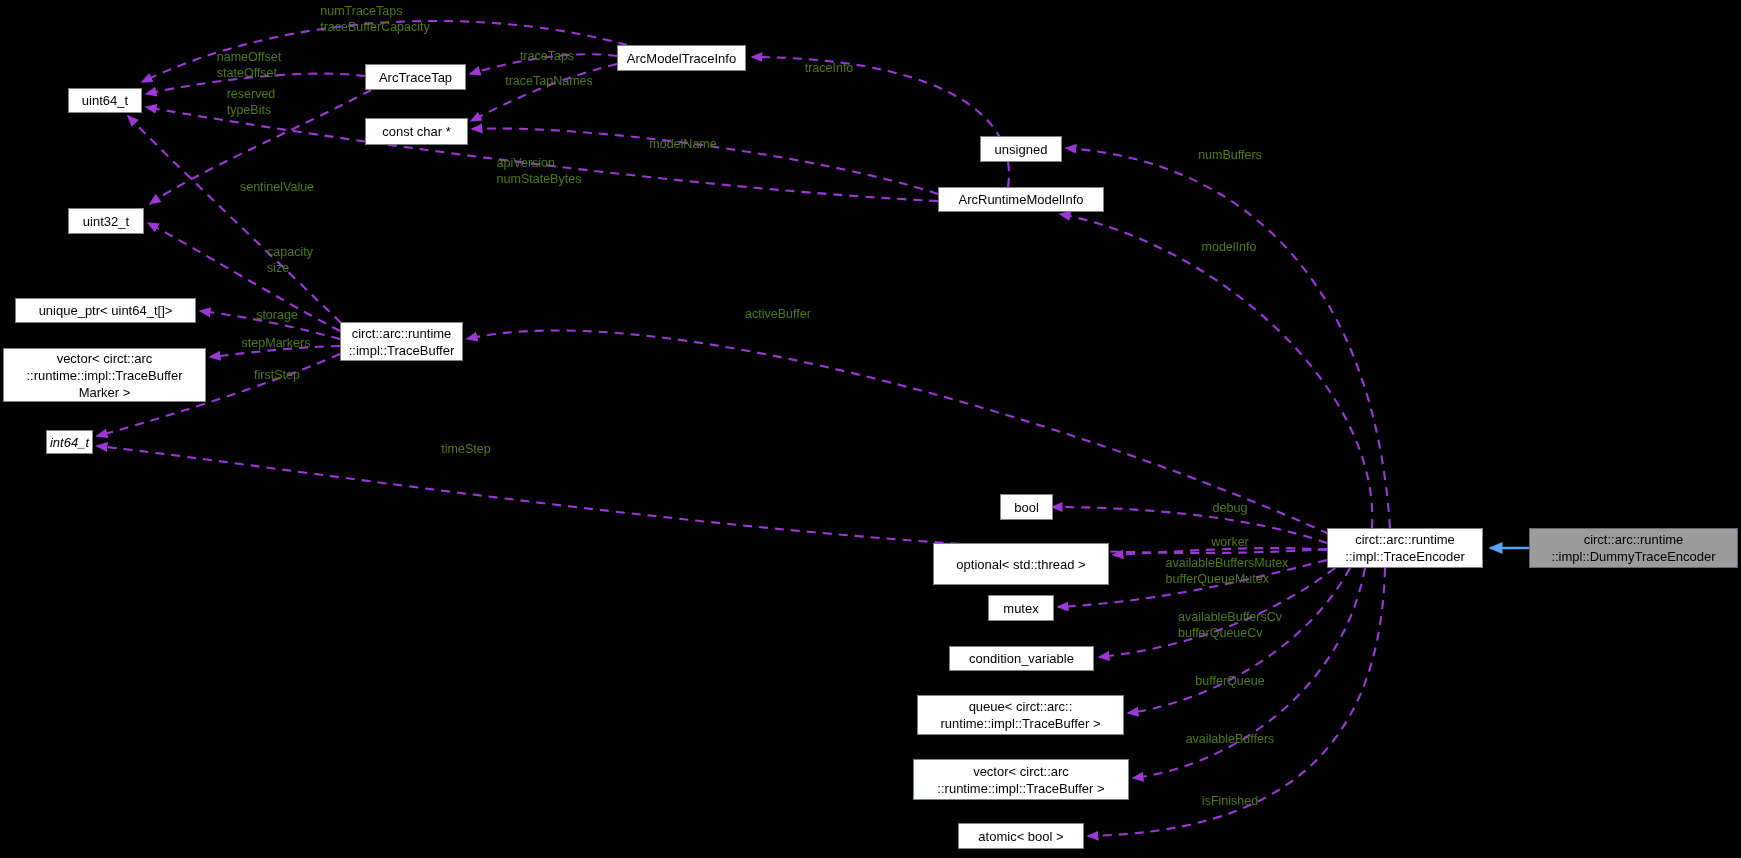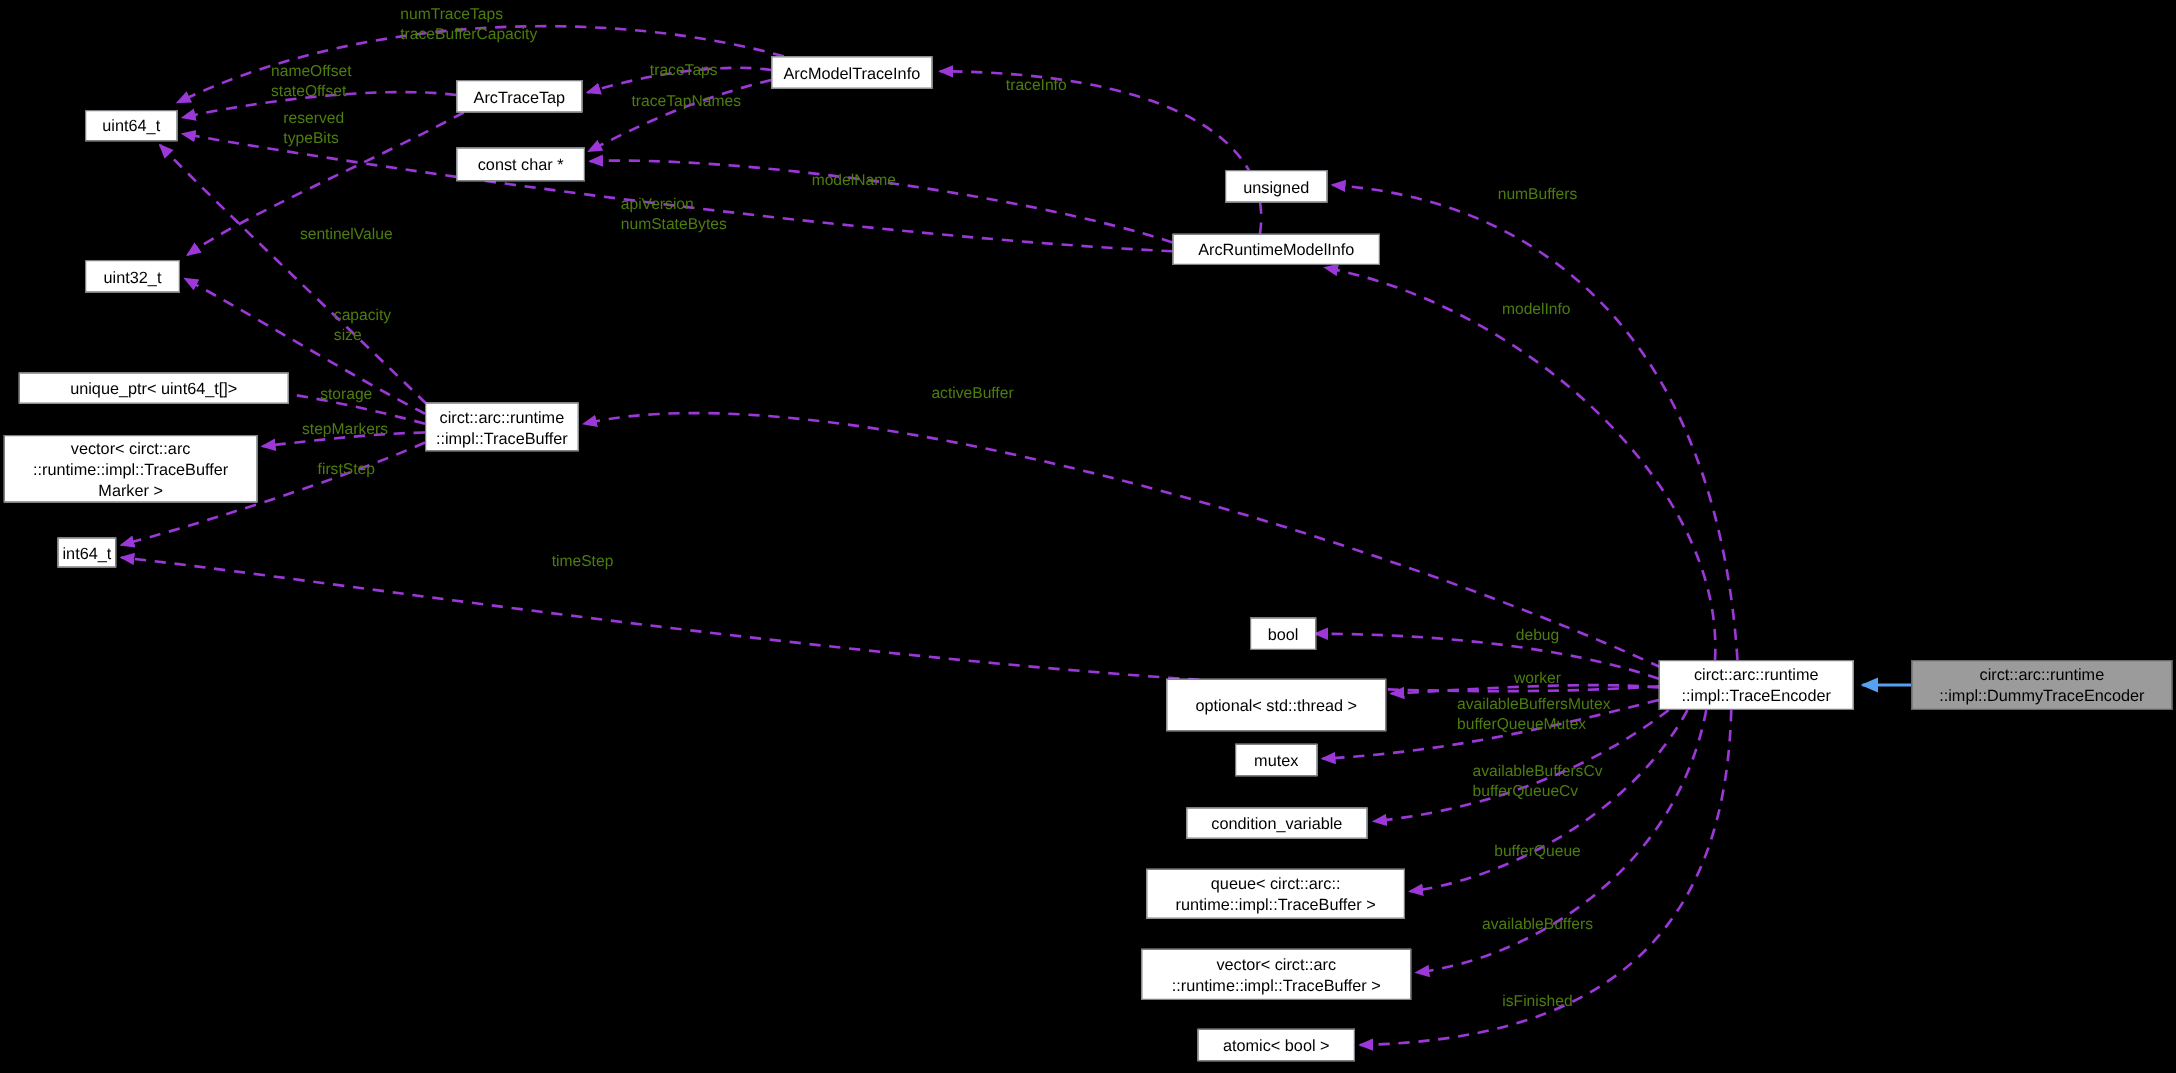--- a/index.html
+++ b/index.html
@@ -70,33 +70,33 @@
       </div>
       <div class="node" style="left: 980px; top: 136px; width: 82px; height: 26px;">
         <div>unsigned</div>
       </div>
       <div class="node" style="left: 938px; top: 187px; width: 166px; height: 25px;">
         <div>ArcRuntimeModelInfo</div>
       </div>
       <div class="node" style="left: 68px; top: 208px; width: 76px; height: 26px;">
         <div>uint32_t</div>
       </div>
-      <div class="node" style="left: 15px; top: 298px; width: 216px; height: 25px;">
+      <div class="node" style="left: 15px; top: 298px; width: 181px; height: 25px;">
         <div>unique_ptr&lt; uint64_t[]&gt;</div>
       </div>
       <div class="node" style="left: 3px; top: 348px; width: 203px; height: 54px;">
         <div>vector&lt; circt::arc</div>
         <div>::runtime::impl::TraceBuffer</div>
         <div>Marker &gt;</div>
       </div>
       <div class="node" style="left: 340px; top: 322px; width: 123px; height: 39px;">
         <div>circt::arc::runtime</div>
         <div>::impl::TraceBuffer</div>
       </div>
-      <div class="node" style="left: 46px; top: 430px; width: 47px; height: 24px;">
+      <div class="node" style="left: 46px; top: 430px; width: 47px; height: 24px; font-style: italic;">
         <div>int64_t</div>
       </div>
       <div class="node" style="left: 1000px; top: 494px; width: 53px; height: 26px;">
         <div>bool</div>
       </div>
       <div class="node" style="left: 933px; top: 543px; width: 176px; height: 42px;">
         <div>optional&lt; std::thread &gt;</div>
       </div>
       <div class="node" style="left: 988px; top: 595px; width: 66px; height: 26px;">
         <div>mutex</div>

